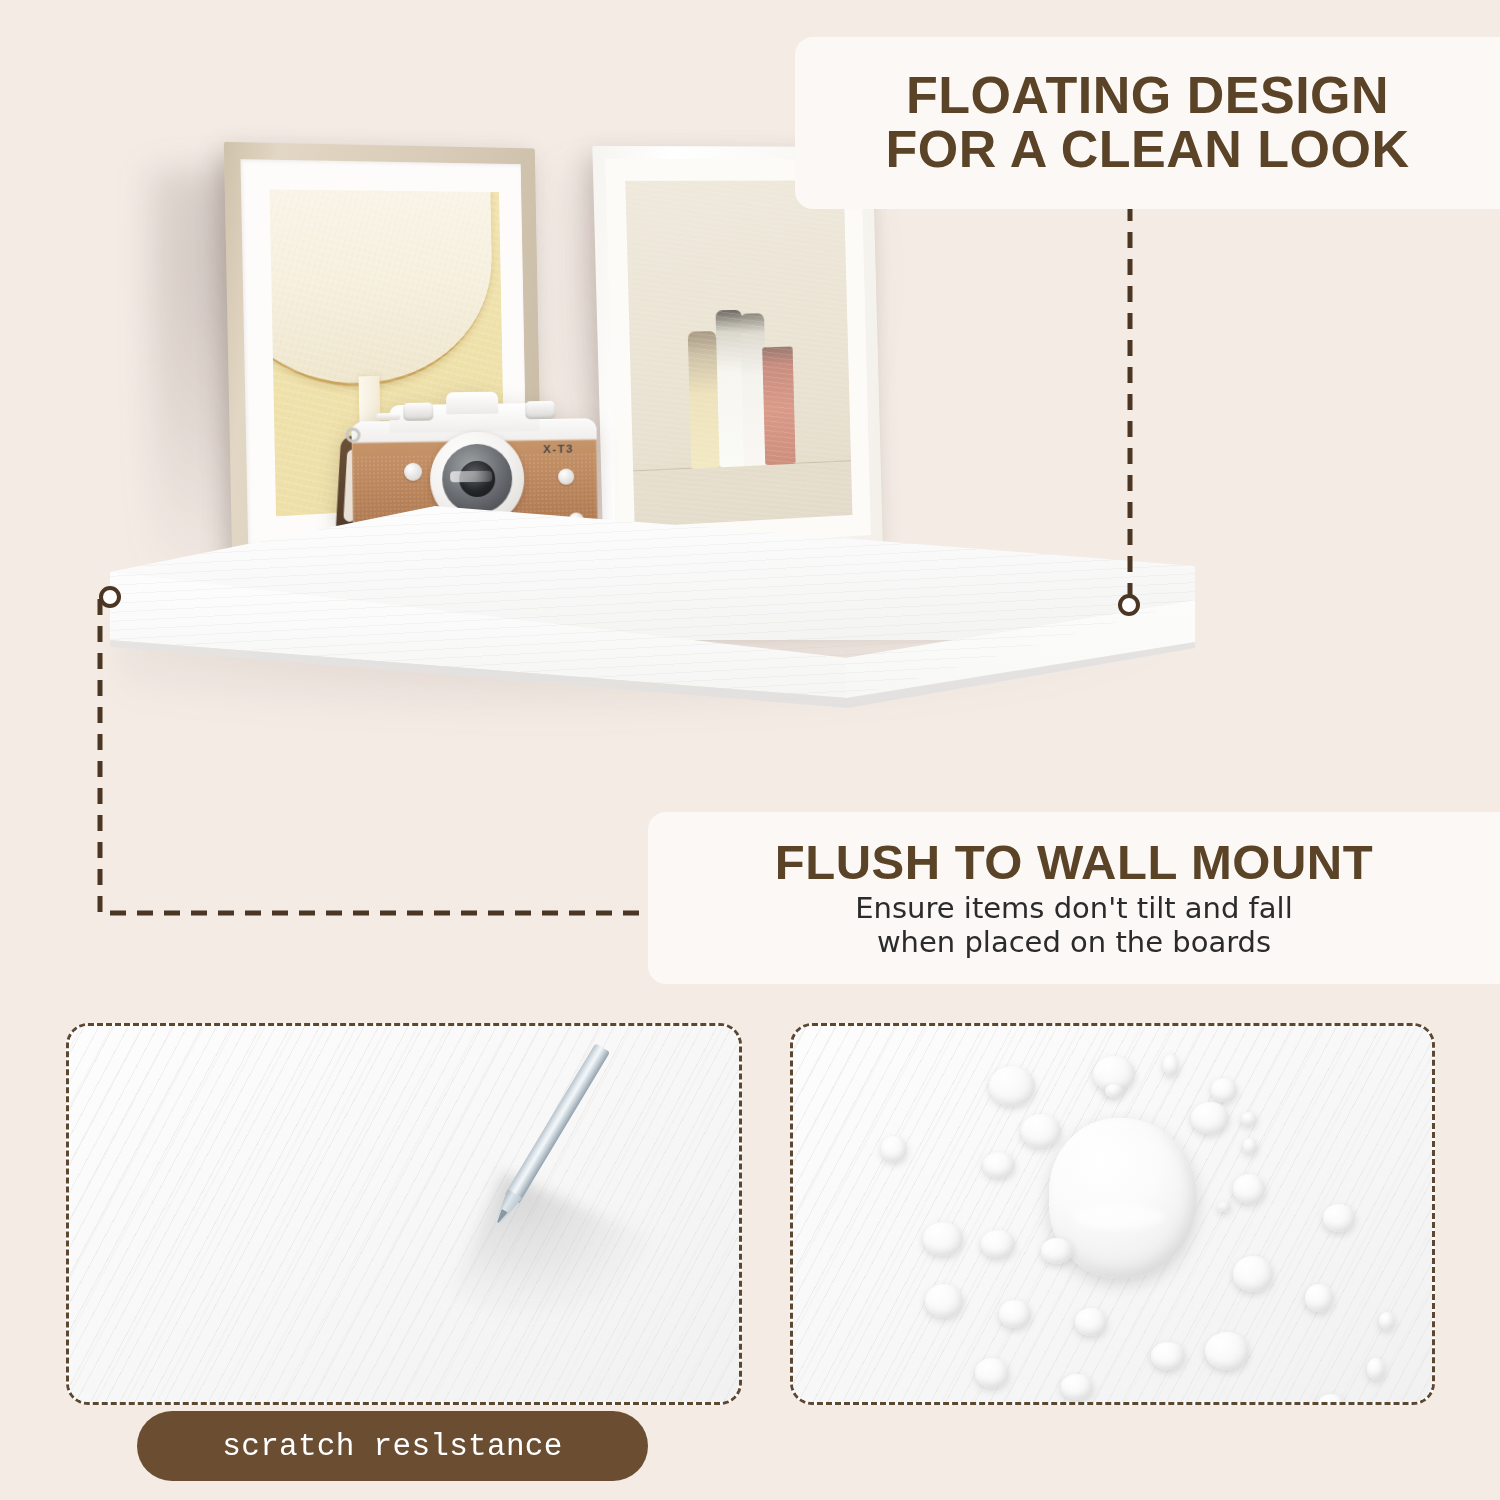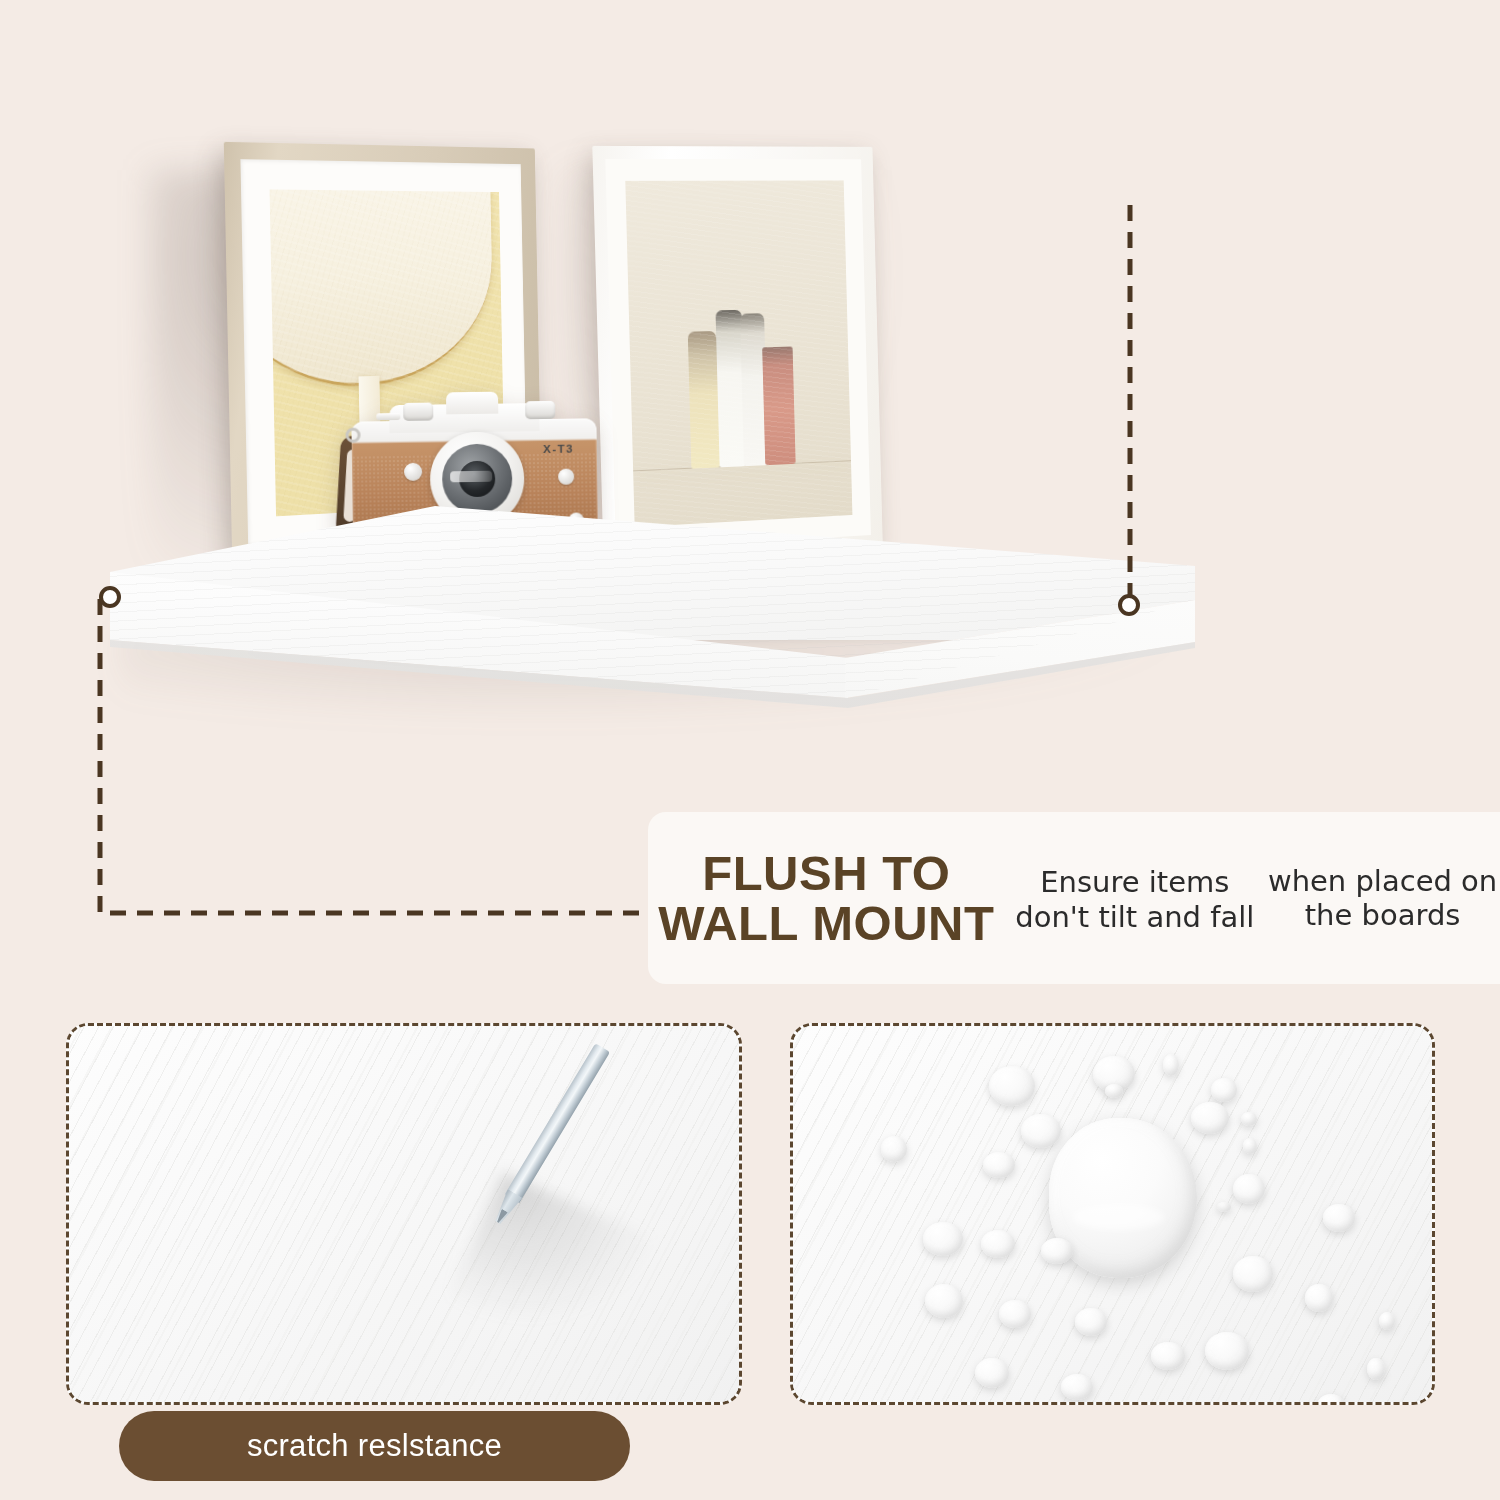--- a/index.html
+++ b/index.html
@@ -212,21 +212,21 @@
     position:absolute; background:#FBF8F5;
   }
   #callout-top {
     left:795px; top:37px; width:705px; height:172px;
     border-radius:18px 0 0 18px;
     display:flex; flex-direction:column; align-items:center; justify-content:center;
   }
   #callout-bottom {
     left:648px; top:812px; width:852px; height:172px;
     border-radius:18px 0 0 18px;
-    display:flex; flex-direction:row; align-items:center; justify-content:center;
+    display:flex; flex-direction:column; align-items:center; justify-content:center;
   }
   .callout-title {
     color:#5A4326; font-weight:700; line-height:1.03; text-align:center;
     letter-spacing:.5px;
   }
   #callout-top .callout-title { font-size:52px; }
   #callout-bottom .callout-title { font-size:49px; }
   .callout-sub {
     color:#2B2B2B; font-size:29px; line-height:1.18; text-align:center; margin-top:3px;
     font-family:"DejaVu Sans", sans-serif; font-weight:400;
@@ -298,21 +298,21 @@
     content:""; position:absolute; left:16%; top:54%; width:62%; height:16%;
     border-radius:50%; background:rgba(255,255,255,.6); filter:blur(3px);
   }
 
   
   .pill {
     position:absolute; background:#6B4E32; border-radius:40px;
     color:#FFFFFF; display:flex; align-items:center; justify-content:center;
     font-size:31px; letter-spacing:.3px;
   }
-  #pill-scratch { left:119px; top:1411px; width:511px; height:70px; }
+  #pill-scratch { left:137px; top:1411px; width:511px; height:70px;font-family:Liberation Mono, monospace; }
   #pill-water   { left:858px; top:1411px; width:511px; height:70px; }
 </style>
 </head>
 <body>
 
 <div class="stage">
 
   <div id="hero-scene">
 
     <div class="wall-shadow"></div>
@@ -374,20 +374,24 @@
   <svg class="conn" id="conn-right" viewBox="0 0 44 420">
     <line x1="22" y1="0" x2="22" y2="400" stroke="#4A3622" stroke-width="5" stroke-dasharray="16 11" stroke-linecap="butt"></line>
   </svg>
   <div class="marker" id="marker-right"></div>
 
   <svg class="conn" id="conn-left" viewBox="0 0 600 345">
     <path d="M10 14 L10 328 L600 328" fill="none" stroke="#4A3622" stroke-width="5" stroke-dasharray="16 11" stroke-linecap="butt"></path>
   </svg>
   <div class="marker" id="marker-left"></div>
 
+  <div class="callout" id="callout-top">
+    <div class="callout-title">FLOATING DESIGN</div>
+    <div class="callout-title">FOR A CLEAN LOOK</div>
+  </div>
 
   <div class="callout" id="callout-bottom">
     <div class="callout-title">FLUSH TO WALL MOUNT</div>
     <div class="callout-sub">Ensure items don't tilt and fall</div>
     <div class="callout-sub" style="margin-top:0">when placed on the boards</div>
   </div>
 
   <div class="feature-card" id="card-scratch">
     <div class="card-surface"></div>
     <div class="sd-shadow"></div>

